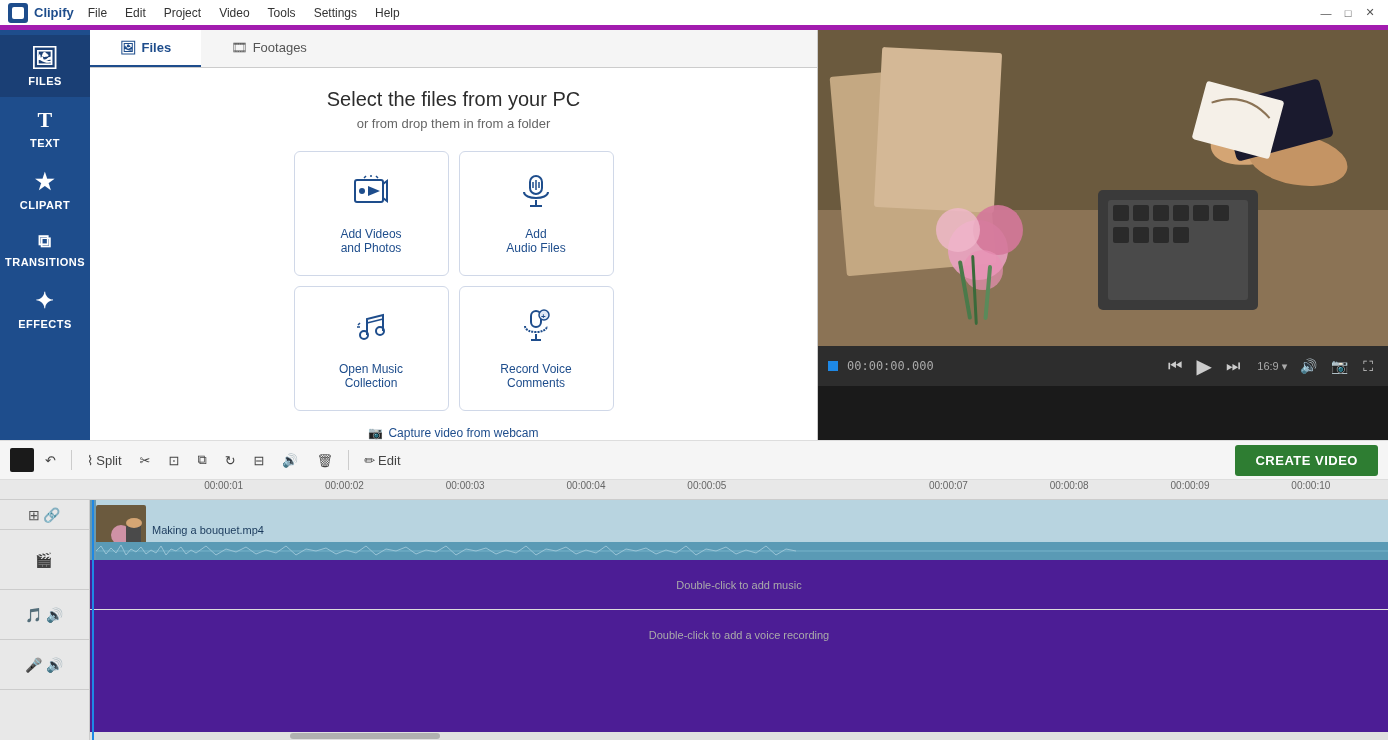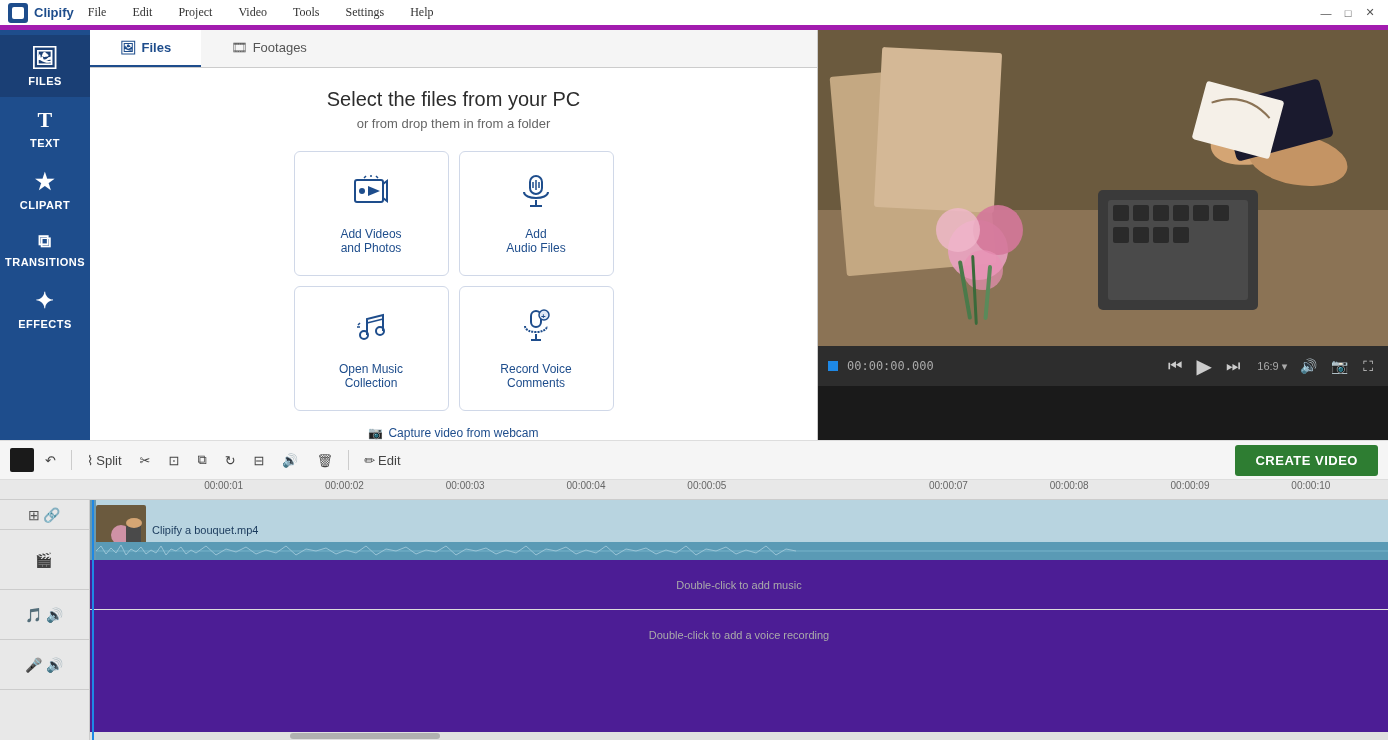--- a/index.html
+++ b/index.html
@@ -4,21 +4,21 @@
   <style>
     * { box-sizing: border-box; margin: 0; padding: 0; }
     body { font-family: 'Segoe UI', Arial, sans-serif; font-size: 12px; background: #f0f0f0; overflow: hidden; width: 1388px; height: 740px; }
 
     
     #title-bar { display: flex; align-items: center; background: #fff; height: 30px; padding: 0 8px; border-bottom: 5px solid #a21caf; justify-content: space-between; }
     #title-bar-left { display: flex; align-items: center; gap: 6px; }
     #app-logo { width: 20px; height: 20px; background: #1e4d8c; border-radius: 3px; display: flex; align-items: center; justify-content: center; }
     #app-logo-inner { width: 12px; height: 12px; background: #fff; border-radius: 2px; }
     #app-title { font-weight: bold; font-size: 13px; color: #1e4d8c; }
-    .menu-bar { display: flex; gap: 10px; font-family: Liberation Serif, serif; }
+    .menu-bar { display: flex; gap: 2px; }
     .menu-item { padding: 2px 8px; cursor: pointer; font-size: 12px; color: #333; }
     #title-bar-controls { display: flex; gap: 2px; }
     .win-btn { width: 20px; height: 20px; display: flex; align-items: center; justify-content: center; cursor: pointer; font-size: 11px; color: #555; }
 
     
     #main-layout { display: flex; height: 410px; }
 
     
     #sidebar { width: 90px; background: #1e4d8c; display: flex; flex-direction: column; align-items: center; padding-top: 5px; }
     .sidebar-item { display: flex; flex-direction: column; align-items: center; padding: 10px 5px; cursor: pointer; color: #fff; width: 100%; text-align: center; font-size: 11px; font-weight: 600; letter-spacing: 0.5px; }
@@ -328,21 +328,21 @@
 
         <div style="position:absolute;left:6px;top:5px;width:50px;height:50px;overflow:hidden;border-radius:2px;">
           <svg width="50" height="50" viewBox="0 0 50 50">
             <rect width="50" height="50" fill="#6B5A3E"></rect>
             <circle cx="25" cy="30" r="10" fill="#E8A0C0" opacity="0.8"></circle>
             <rect x="30" y="20" width="15" height="25" rx="2" fill="#4a4a4a"></rect>
             <ellipse cx="38" cy="18" rx="8" ry="5" fill="#D4A574"></ellipse>
           </svg>
         </div>
 
-        <div style="position:absolute;left:62px;top:50%;transform:translateY(-50%);font-size:11px;color:#1a3a5c;font-weight:500;">Clipify a bouquet.mp4</div>
+        <div style="position:absolute;left:62px;top:50%;transform:translateY(-50%);font-size:11px;color:#1a3a5c;font-weight:500;">Making a bouquet.mp4</div>
 
         <div style="position:absolute;bottom:0;left:6px;right:0;height:18px;overflow:hidden;">
           <svg width="100%" height="18">
             <rect width="100%" height="18" fill="#5a9ab5"></rect>
             <g opacity="0.6">
 
               <line x1="0" y1="9" x2="1388" y2="9" stroke="#8ac4d8" stroke-width="1"></line>
 
               <polyline points="0,9 5,4 10,12 15,6 20,11 25,3 30,13 35,7 40,10 45,5 50,12 55,8 60,11 65,4 70,13 75,7 80,9 85,5 90,12 95,8 100,11 110,4 120,13 130,7 140,10 150,5 160,12 170,8 180,11 190,4 200,13 210,7 220,9 230,6 240,12 250,8 260,11 270,4 280,13 290,7 300,9 310,5 320,12 330,8 340,10 350,4 360,13 370,7 380,9 390,6 400,12 410,8 420,11 430,4 440,13 450,7 460,9 470,5 480,12 490,8 500,11 510,4 520,13 530,7 540,9 550,6 560,12 570,8 580,11 590,4 600,13 610,7 620,9 630,5 640,12 650,8 660,11 670,4 680,13 690,7 700,9" stroke="#c4e0ec" stroke-width="1" fill="none"></polyline>
             </g>

